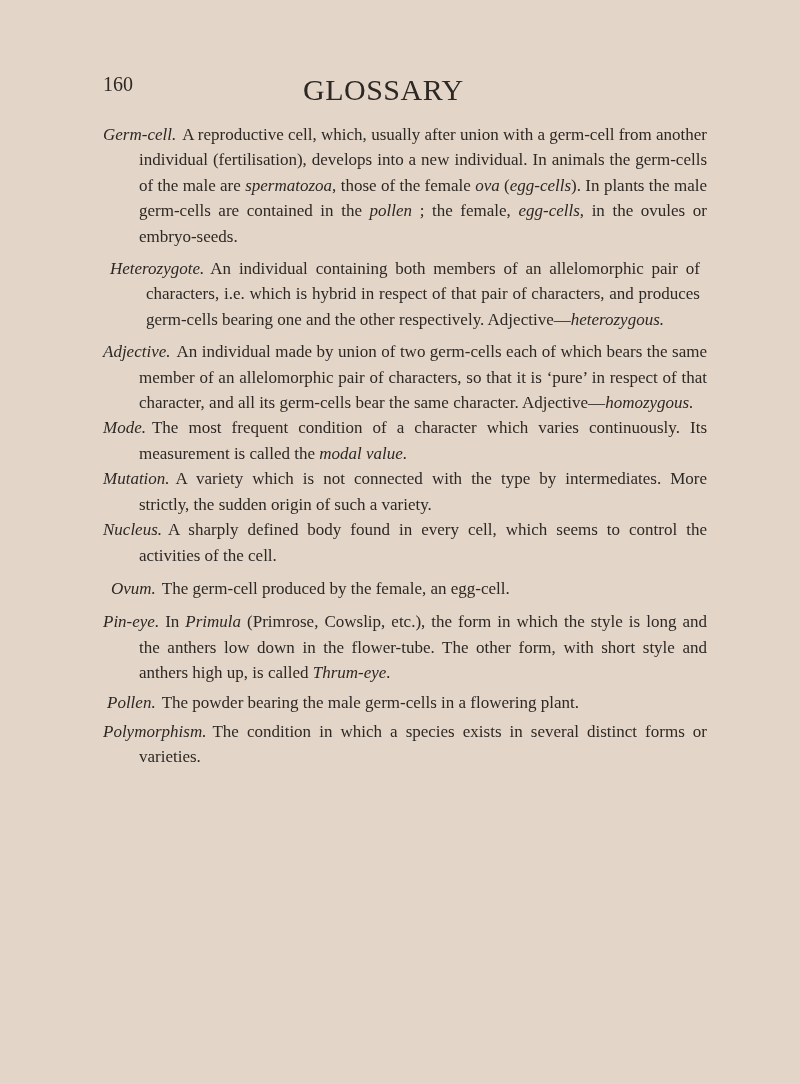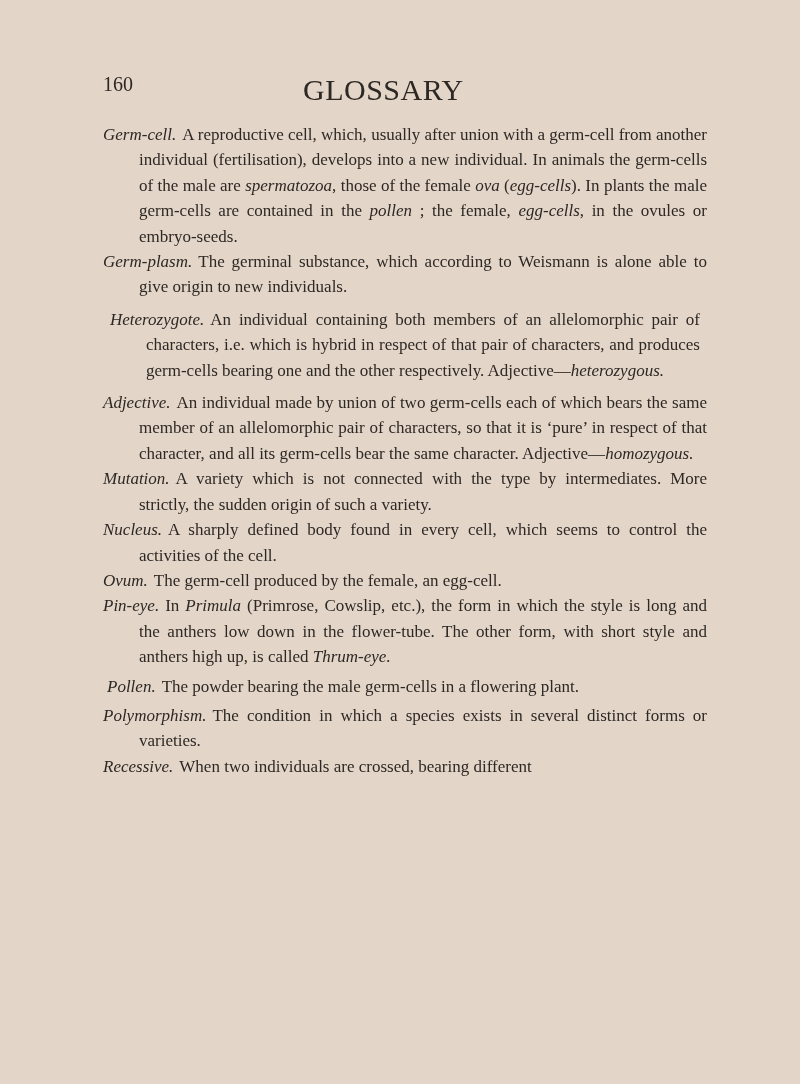--- a/index.html
+++ b/index.html
@@ -43,24 +43,23 @@
 
 <div class="page">
   <div class="header">
     <span class="page-number">160</span>
     <span class="running-title">GLOSSARY</span>
   </div>
 
   <div class="entries" id="entries">
 
     <p class="entry" style="margin:0"><span class="term">Germ-cell.</span><span class="gap"></span><span class="def">A reproductive cell, which, usually after union with a germ-cell from another individual (fertilisation), develops into a new individual.  In animals the germ-cells of the male are <i>spermatozoa</i>, those of the female <i>ova</i> (<i>egg-cells</i>).  In plants the male germ-cells are contained in the <i>pollen</i> ; the female, <i>egg-cells</i>, in the ovules or embryo-seeds.</span></p>
-    <p class="entry" style="margin:0"><span class="term">Germ-plasm.</span><span class="gap"></span><span class="def">The germinal substance, which according to Weismann is alone able to give origin to new individuals.</span></p>
     <p class="entry" style="margin:7px"><span class="term">Heterozygote.</span><span class="gap"></span><span class="def">An individual containing both members of an allelomorphic pair of characters, i.e. which is hybrid in respect of that pair of characters, and produces germ-cells bearing one and the other respectively.  Adjective—<i>heterozygous.</i></span></p>
     <p class="entry" style="margin:0"><span class="term">Adjective.</span><span class="gap"></span><span class="def">An individual made by union of two germ-cells each of which bears the same member of an allelomorphic pair of characters, so that it is ‘pure’ in respect of that character, and all its germ-cells bear the same character. Adjective—<i>homozygous.</i></span></p>
+    <p class="entry" style="margin:0"><span class="term">Mode.</span><span class="gap"></span><span class="def">The most frequent condition of a character which varies continuously.  Its measurement is called the <i>modal value.</i></span></p>
     <p class="entry" style="margin:0"><span class="term">Mutation.</span><span class="gap"></span><span class="def">A variety which is not connected with the type by intermediates.  More strictly, the sudden origin of such a variety.</span></p>
     <p class="entry" style="margin:0"><span class="term">Nucleus.</span><span class="gap"></span><span class="def">A sharply defined body found in every cell, which seems to control the activities of the cell.</span></p>
-    <p class="entry" style="margin:0"><span class="term">Ovum.</span><span class="gap"></span><span class="def">The germ-cell produced by the female, an egg-cell.</span></p>
+    <p class="entry" style="margin:8px"><span class="term">Ovum.</span><span class="gap"></span><span class="def">The germ-cell produced by the female, an egg-cell.</span></p>
     <p class="entry" style="margin:0"><span class="term">Pin-eye.</span><span class="gap"></span><span class="def">In <i>Primula</i> (Primrose, Cowslip, etc.), the form in which the style is long and the anthers low down in the flower-tube.  The other form, with short style and anthers high up, is called <i>Thrum-eye.</i></span></p>
     <p class="entry" style="margin:4px"><span class="term">Pollen.</span><span class="gap"></span><span class="def">The powder bearing the male germ-cells in a flowering plant.</span></p>
     <p class="entry" style="margin:0"><span class="term">Polymorphism.</span><span class="gap"></span><span class="def">The condition in which a species exists in several distinct forms or varieties.</span></p>
-    <p class="entry" style="margin:0"><span class="term">Recessive.</span><span class="gap"></span><span class="def">When two individuals are crossed, bearing different</span></p>
   </div>
 </div>
 
 </body></html>

